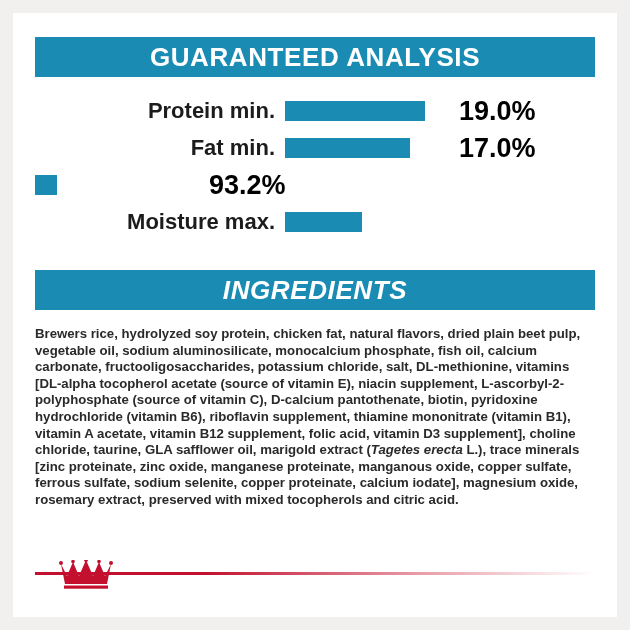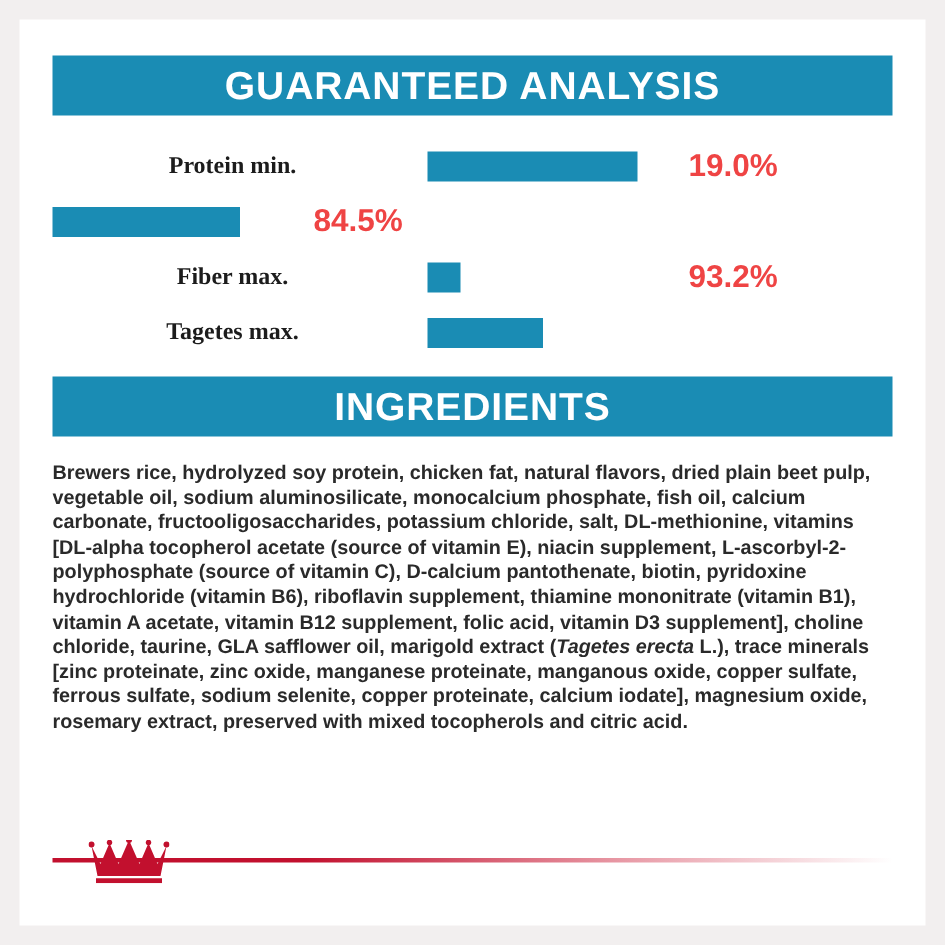--- a/index.html
+++ b/index.html
@@ -41,56 +41,56 @@
     color: #ffffff;
     text-align: center;
     font-size: 26px;
     font-weight: bold;
     letter-spacing: 0.6px;
     line-height: 40px;
     height: 40px;
     margin-top: 24px;
   }
   #ingredients-header {
-    margin-top: 13px;
+    margin-top: 32px;
+    font-style: italic;
   }
 
   
   .ga-list {
     margin-top: 18px;
   }
   .ga-row {
     display: flex;
     align-items: center;
     height: 32px;
     margin-bottom: 5px;
   }
   .ga-label {
     width: 250px;
-    text-align: center;
+    text-align: right;
     padding-right: 10px;
-    font-size: 16px;
+    font-size: 22px;
     color: #1c1c1c;
     font-weight: bold;
     box-sizing: border-box;
-    font-family: Liberation Serif, serif;
   }
   .ga-bar-wrap {
     width: 165px;
     display: flex;
     align-items: center;
   }
   .ga-bar {
     height: 20px;
     background: #1a8cb4;
   }
   .ga-value {
-    font-size: 21px;
+    font-size: 27px;
     font-weight: bold;
-    color: #ef4444;
+    color: #000000;
     padding-left: 9px;
     white-space: nowrap;
   }
 
   
   .ingredients-text {
     margin-top: 16px;
     font-size: 13.2px;
     line-height: 16.6px;
     color: #2a2a2a;
@@ -138,36 +138,36 @@
 
         <div class="ga-row">
           <div class="ga-label">Protein min.</div>
           <div class="ga-bar-wrap">
             <div class="ga-bar" id="bar0" style="width: 140px; background: rgb(26, 140, 180);"></div>
           </div>
           <div class="ga-value">19.0%</div>
         </div>
 
         <div class="ga-row">
+          <div class="ga-label">Fat min.</div>
           <div class="ga-bar-wrap">
             <div class="ga-bar" id="bar1" style="width: 125.263px; background: rgb(26, 140, 180);"></div>
           </div>
-          <div class="ga-value">84.5%</div>
+          <div class="ga-value">17.0%</div>
         </div>
 
         <div class="ga-row">
-          <div class="ga-label">Fiber max.</div>
           <div class="ga-bar-wrap">
             <div class="ga-bar" id="bar2" style="width: 22.1053px; background: rgb(26, 140, 180);"></div>
           </div>
           <div class="ga-value">93.2%</div>
         </div>
 
         <div class="ga-row">
-          <div class="ga-label">Tagetes max.</div>
+          <div class="ga-label">Moisture max.</div>
           <div class="ga-bar-wrap">
             <div class="ga-bar" id="bar3" style="width: 77.3684px; background: rgb(26, 140, 180);"></div>
           </div>
         </div>
 
       </div>
 
       <div class="section-header" id="ingredients-header">INGREDIENTS</div>
 
       <p class="ingredients-text"><span>Brewers rice, hydrolyzed soy protein, chicken fat, natural flavors, dried plain beet pulp, vegetable oil, sodium aluminosilicate, monocalcium phosphate, fish oil, calcium carbonate, fructooligosaccharides, potassium chloride, salt, DL-methionine, vitamins [DL-alpha tocopherol acetate (source of vitamin E), niacin supplement, L-ascorbyl-2-polyphosphate (source of vitamin C), D-calcium pantothenate, biotin, pyridoxine hydrochloride (vitamin B6), riboflavin supplement, thiamine mononitrate (vitamin B1), vitamin A acetate, vitamin B12 supplement, folic acid, vitamin D3 supplement], choline chloride, taurine, GLA safflower oil, marigold extract (</span><span class="ital">Tagetes erecta</span><span> L.), trace minerals [zinc proteinate, zinc oxide, manganese proteinate, manganous oxide, copper sulfate, ferrous sulfate, sodium selenite, copper proteinate, calcium iodate], magnesium oxide, rosemary extract, preserved with mixed tocopherols and citric acid.</span></p>

